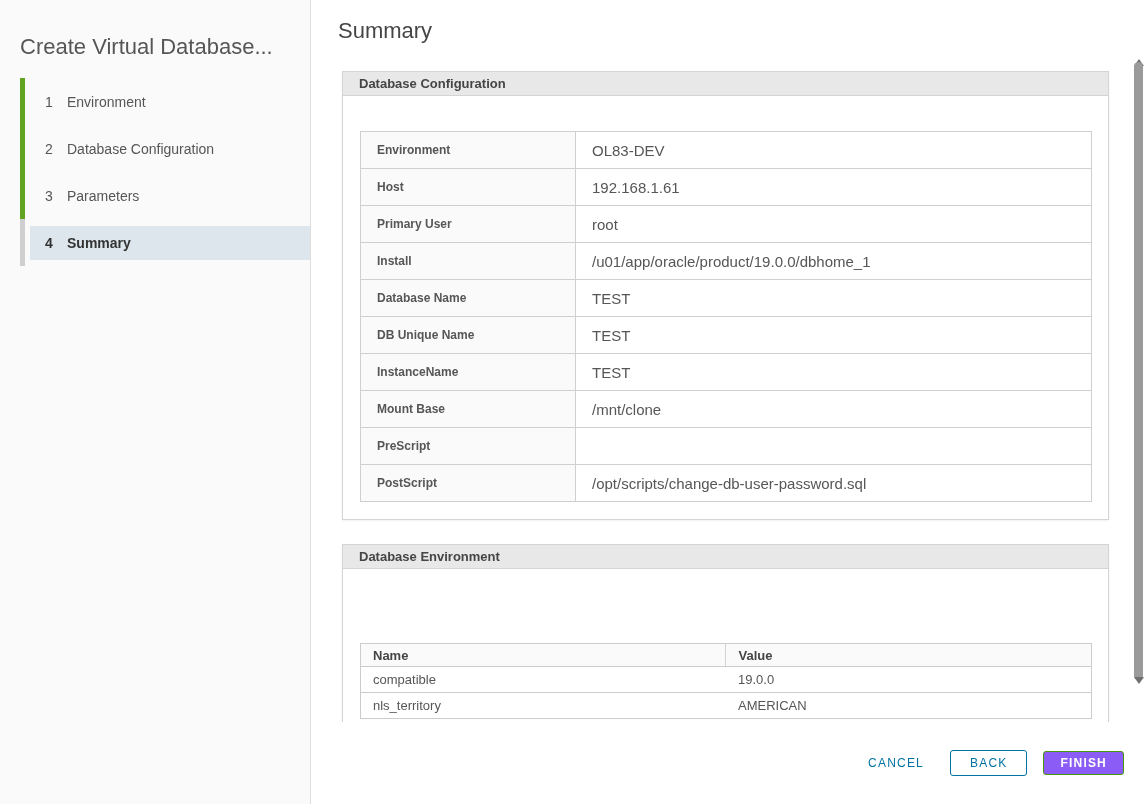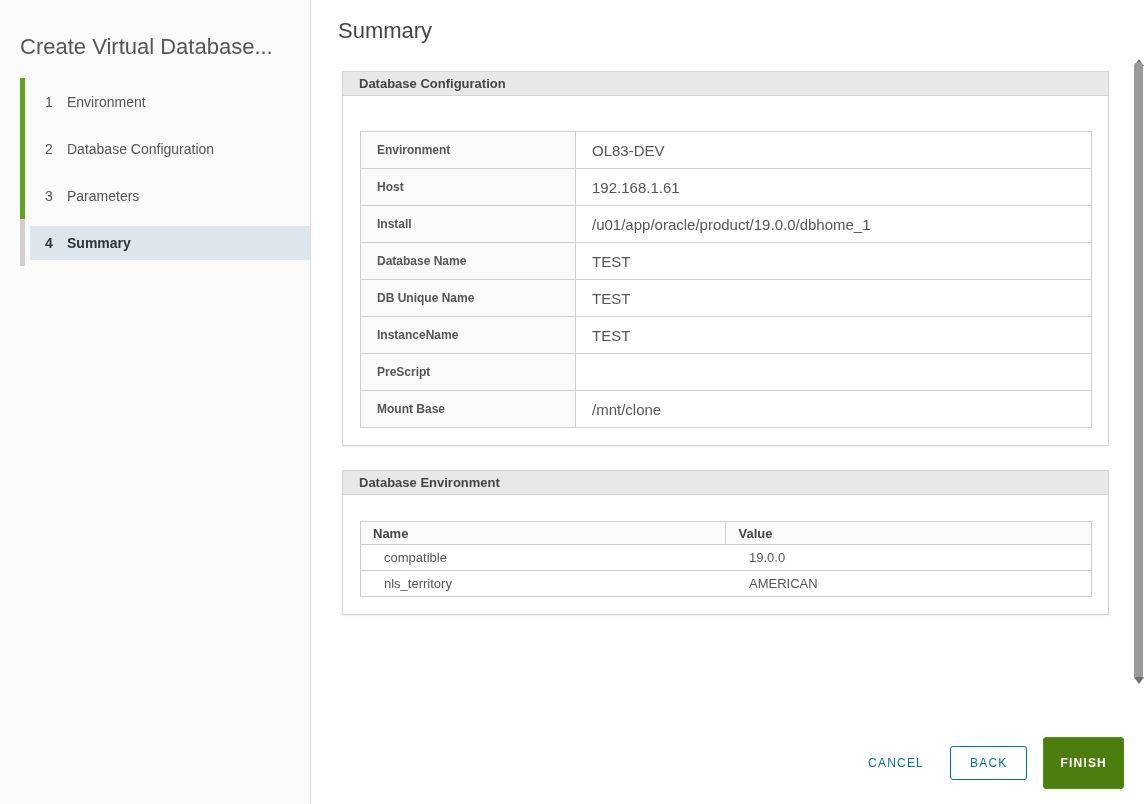--- a/index.html
+++ b/index.html
@@ -42,53 +42,53 @@
   .card {
     width:767px; margin:11px 0 24px 30px; background:#ffffff;
     border:1px solid #d4d4d4; box-shadow:0 1px 2px rgba(0,0,0,0.06);
   }
   .card-header {
     height:24px; background:#e8e8e8; border-bottom:1px solid #d4d4d4;
     display:flex; align-items:center; padding-left:16px;
     font-size:13px; font-weight:700; color:#454545;
   }
   .card-body-config { padding:35px 17px 17px 17px; }
-  .card-body-params { padding:26px 17px 17px 17px; }
+  .card-body-params { padding:26px 17px 17px 17px;margin-top:48px; }
 
   
   table.config-table { border-collapse:collapse; table-layout:fixed; width:732px; }
   table.config-table td { border:1px solid #cfcfcf; height:37px; padding:0 16px; }
   td.cfg-label { width:215px; background:#fafafa; font-size:12px; font-weight:700; color:#565656; }
   td.cfg-value { font-size:15px; color:#565656; }
 
   
   table.params-table { border-collapse:collapse; table-layout:fixed; width:732px; border:1px solid #cccccc; }
   table.params-table th {
     width:364px; height:23px; background:#fafafa; text-align:left;
     padding:0 12px; font-size:13px; font-weight:700; color:#454545;
     border-bottom:1px solid #cccccc;
   }
   table.params-table th + th { border-left:1px solid #d4d4d4; }
   table.params-table td {
-    height:26px; padding:0 23px; font-size:13px; color:#565656;
+    height:26px; padding:0 12px; font-size:13px; color:#565656;
     border-top:1px solid #cccccc;
   }
 
   
   .footer {
     position:absolute; left:0; right:0; bottom:0; height:82px; background:#ffffff;
     display:flex; align-items:center; justify-content:flex-end; padding-right:24px; gap:16px;
   }
   .btn { font-family:"Liberation Sans", sans-serif; font-size:12px; letter-spacing:1.2px;
          font-weight:700; cursor:pointer; border-radius:3px; }
   .btn-text { background:none; border:none; color:#0072a3; padding:8px 10px; font-weight:400; }
   .btn-outline { background:#ffffff; border:1px solid #0072a3; color:#0072a3;
-                 height:34px; padding:0 19px; font-weight:400; }
-  .btn-success { background:#4d7c0f; border:1px solid #48960c; color:#ffffff;
-                 height:52px; padding:0 16px; }
+                 height:26px; padding:0 19px; font-weight:400; }
+  .btn-success { background:#8b5cf6; border:1px solid #48960c; color:#ffffff;
+                 height:24px; padding:0 16px; }
 
   
   .vscrollbar { position:absolute; top:40px; right:2px; width:14px; height:660px; }
   .scroll-btn { position:absolute; left:0; width:14px; height:14px; background:transparent;
                 border:none; padding:0; cursor:pointer; }
   .scroll-btn.up { top:4px; }
   .scroll-btn.down { top:644px; }
   .tri-up { width:0; height:0; margin:3px auto 0; border-left:5px solid transparent;
             border-right:5px solid transparent; border-bottom:7px solid #6f6f6f; }
   .tri-down { width:0; height:0; margin:3px auto 0; border-left:5px solid transparent;
@@ -145,42 +145,50 @@
           <tbody>
             <tr>
               <td class="cfg-label">Environment</td>
               <td class="cfg-value">OL83-DEV</td>
             </tr>
             <tr>
               <td class="cfg-label">Host</td>
               <td class="cfg-value">192.168.1.61</td>
             </tr>
             <tr>
+              <td class="cfg-label">Primary User</td>
+              <td class="cfg-value">root</td>
+            </tr>
+            <tr>
               <td class="cfg-label">Install</td>
               <td class="cfg-value">/u01/app/oracle/product/19.0.0/dbhome_1</td>
             </tr>
             <tr>
               <td class="cfg-label">Database Name</td>
               <td class="cfg-value">TEST</td>
             </tr>
             <tr>
               <td class="cfg-label">DB Unique Name</td>
               <td class="cfg-value">TEST</td>
             </tr>
             <tr>
               <td class="cfg-label">InstanceName</td>
               <td class="cfg-value">TEST</td>
             </tr>
             <tr>
+              <td class="cfg-label">Mount Base</td>
+              <td class="cfg-value">/mnt/clone</td>
+            </tr>
+            <tr>
               <td class="cfg-label">PreScript</td>
               <td class="cfg-value"></td>
             </tr>
             <tr>
-              <td class="cfg-label">Mount Base</td>
-              <td class="cfg-value">/mnt/clone</td>
+              <td class="cfg-label">PostScript</td>
+              <td class="cfg-value">/opt/scripts/change-db-user-password.sql</td>
             </tr>
           </tbody>
         </table>
       </div>
     </section>
 
     <section class="card">
       <div class="card-header">Database Environment</div>
       <div class="card-body-params">
         <table class="params-table">

